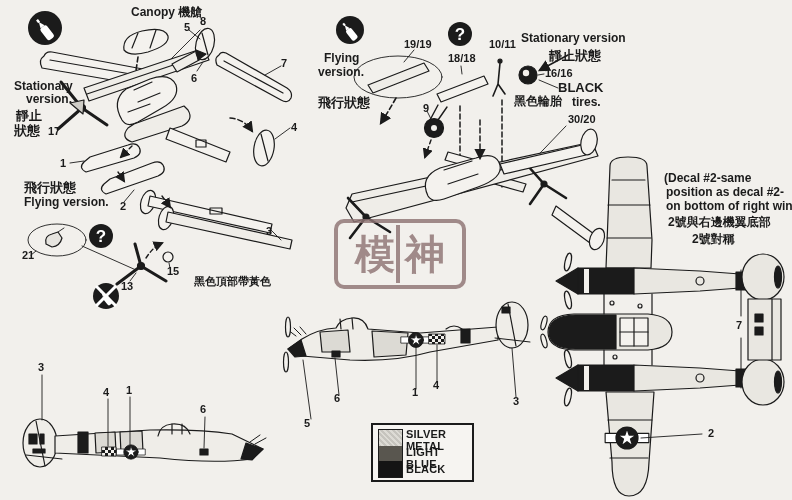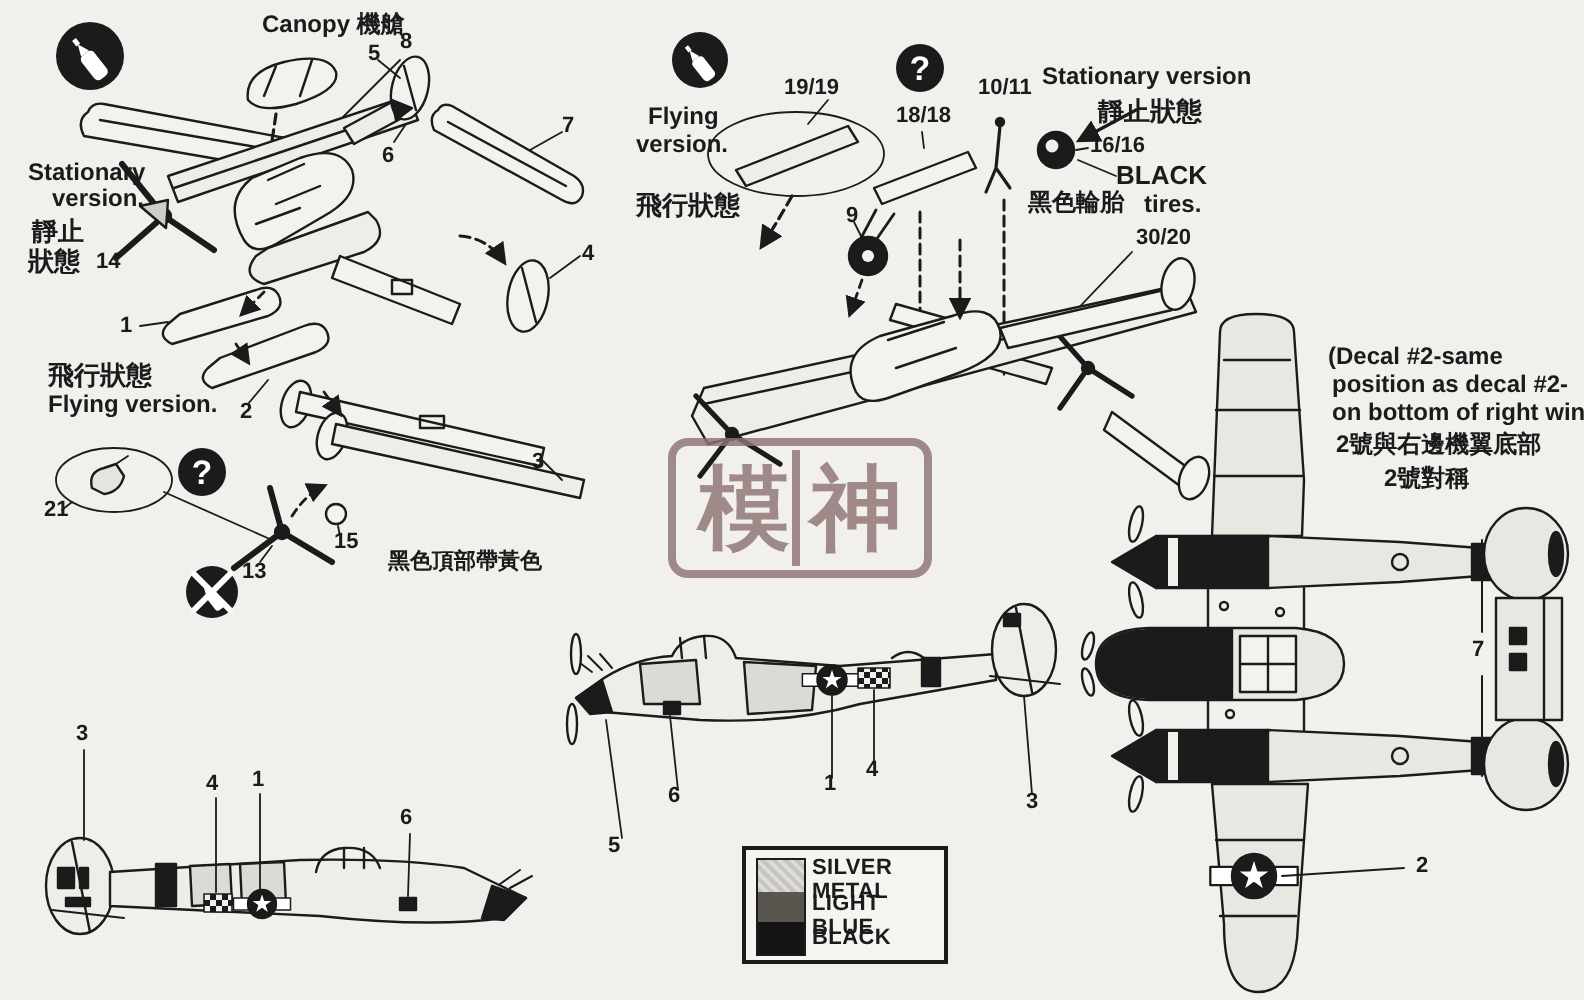--- a/index.html
+++ b/index.html
@@ -25,21 +25,21 @@
        background-image:repeating-linear-gradient(45deg,#c6c4be 0 2px,#dddbd5 2px 4px);}
   .sw2{top:16px;height:15px;background:#59564f;}
   .sw3{top:31px;height:16px;background:#141414;}
   .legend .lg{position:absolute;left:33px;font-size:11px;font-weight:700;letter-spacing:.2px;}
   .lg1{top:3px;} .lg2{top:21px;} .lg3{top:38px;}
   
   .wm{position:absolute;left:334px;top:219px;width:124px;height:62px;
       border:4px solid #8f7474;border-radius:10px;opacity:.82;
       display:flex;align-items:center;justify-content:center;}
   .wm .bar{position:absolute;left:58px;top:2px;bottom:2px;width:4px;background:#8f7474;}
-  .wm .chars{font-size:46px;font-weight:700;color:#8f7474;letter-spacing:10px;
+  .wm .chars{font-size:40px;font-weight:700;color:#8f7474;letter-spacing:10px;
              text-indent:10px;line-height:1;}
 </style>
 </head>
 <body>
 
 <div id="sheet">
 
   <svg width="792" height="500" viewBox="0 0 792 500">
     <defs>
       <marker id="ah" viewBox="0 0 10 10" refX="8" refY="5" markerWidth="7.5" markerHeight="7.5" orient="auto">
@@ -307,36 +307,36 @@
 
   <span class="t s12" style="left:131px;top:6px;">Canopy 機艙</span>
   <span class="t num" style="left:200px;top:16px;">8</span>
   <span class="t num" style="left:184px;top:22px;">5</span>
   <span class="t num" style="left:191px;top:73px;">6</span>
   <span class="t num" style="left:281px;top:58px;">7</span>
   <span class="t s12" style="left:14px;top:80px;text-align:right;">Stationary</span>
   <span class="t s12" style="left:26px;top:93px;">version.</span>
   <span class="t s13 zh" style="left:16px;top:109px;">靜止</span>
   <span class="t s13 zh" style="left:14px;top:125px;font-family:Liberation Mono, monospace;">狀態</span>
-  <span class="t num" style="left:48px;top:126px;">14</span>
+  <span class="t num" style="left:48px;top:126px;">17</span>
   <span class="t num" style="left:60px;top:158px;">1</span>
   <span class="t num" style="left:120px;top:201px;">2</span>
   <span class="t num" style="left:291px;top:122px;">4</span>
   <span class="t num" style="left:266px;top:226px;">3</span>
   <span class="t s13 zh" style="left:24px;top:181px;">飛行狀態</span>
   <span class="t s12" style="left:24px;top:196px;">Flying version.</span>
   <span class="t num" style="left:22px;top:250px;">21</span>
   <span class="t num" style="left:121px;top:281px;">13</span>
   <span class="t num" style="left:167px;top:266px;">15</span>
   <span class="t s11 zh" style="left:194px;top:276px;">黑色頂部帶黃色</span>
 
   <span class="t s12" style="left:324px;top:52px;">Flying</span>
   <span class="t s12" style="left:318px;top:66px;">version.</span>
   <span class="t s13 zh" style="left:318px;top:96px;">飛行狀態</span>
-  <span class="t num" style="left:392px;top:39px;text-align:center;">19/19</span>
+  <span class="t num" style="left:404px;top:39px;text-align:center;">19/19</span>
   <span class="t num" style="left:448px;top:53px;">18/18</span>
   <span class="t num" style="left:489px;top:39px;">10/11</span>
   <span class="t s12" style="left:521px;top:32px;">Stationary version</span>
   <span class="t s13 zh" style="left:549px;top:49px;">靜止狀態</span>
   <span class="t num" style="left:545px;top:68px;text-align:center;">16/16</span>
   <span class="t s13" style="left:558px;top:81px;">BLACK</span>
   <span class="t s12 zh" style="left:514px;top:95px;">黑色輪胎</span>
   <span class="t s12" style="left:572px;top:96px;">tires.</span>
   <span class="t num" style="left:568px;top:114px;">30/20</span>
   <span class="t num" style="left:423px;top:103px;">9</span>

